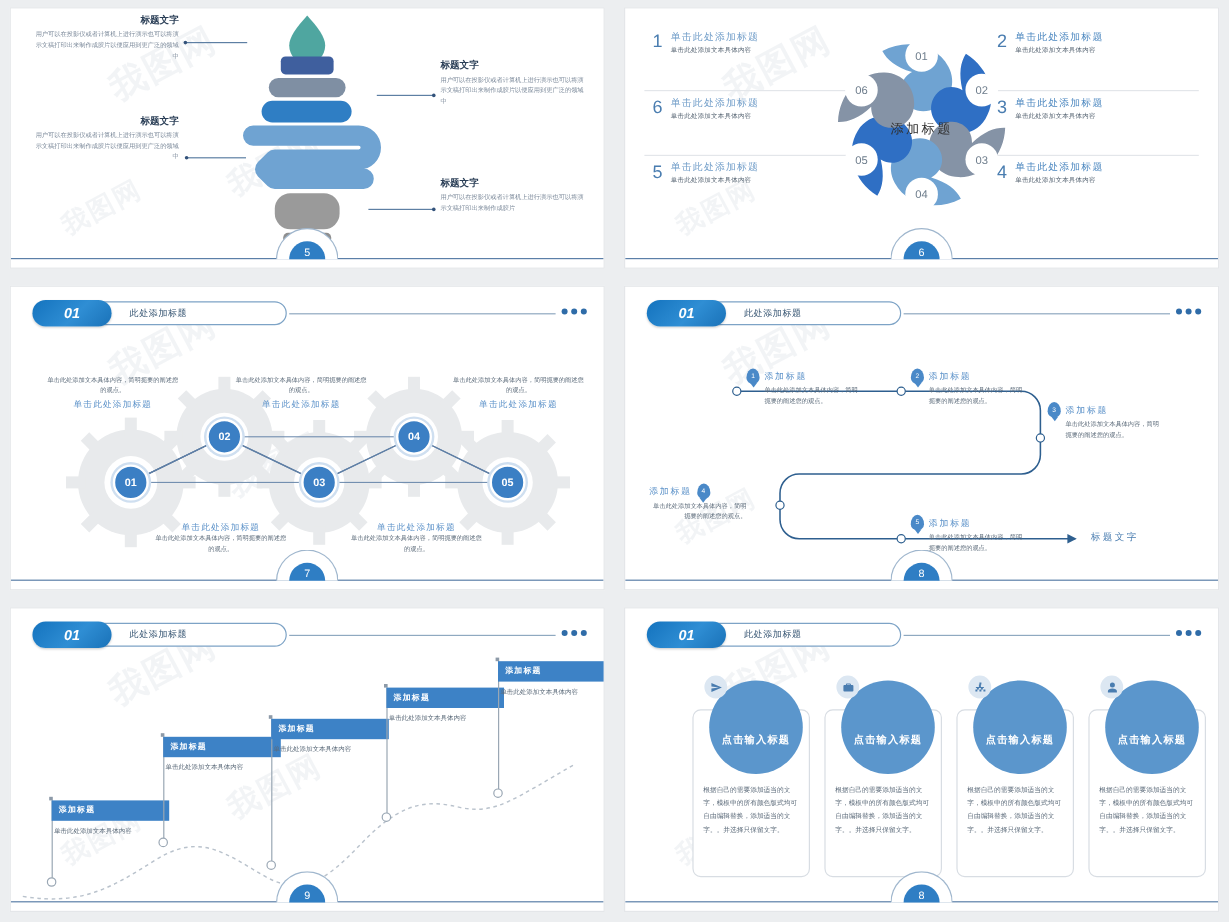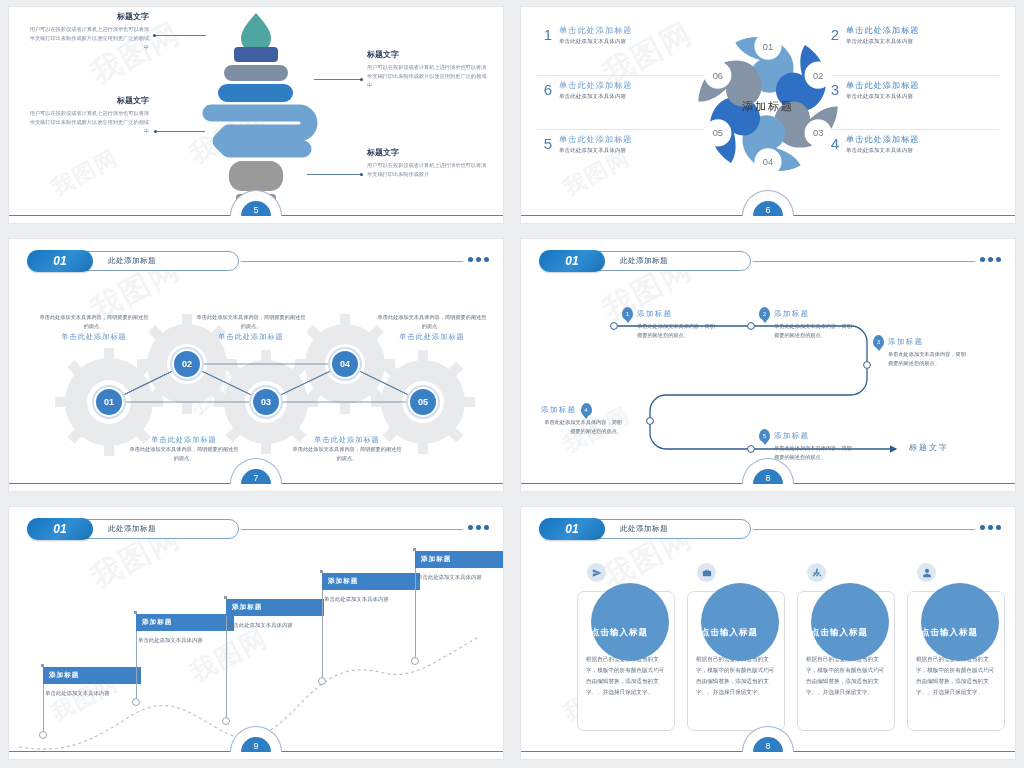--- a/index.html
+++ b/index.html
@@ -191,23 +191,23 @@
   
   .ccard {
     position: absolute; top: 84px; width: 98px; height: 140px;
     border: 1px solid #d8dde3; border-radius: 7px; background: #fff;
   }
   .ccard-body {
     position: absolute; left: 8px; right: 8px; top: 62px;
     font-size: 5.6px; color: #5c6b7a; line-height: 1.95;
   }
   .cbubble {
-    position: absolute; top: 76px; width: 78px; height: 78px; border-radius: 50%;
+    position: absolute; top: 60px; width: 78px; height: 78px; border-radius: 50%;
     background: #5b96cc;
-    display: flex; align-items: flex-end; justify-content: flex-start;
+    display: flex; align-items: flex-end; justify-content: center;
     padding-bottom: 22px;
   }
   .cbubble span { color: #fff; font-size: 8.5px; font-weight: 700; letter-spacing: 1px; }
   .cicon {
     position: absolute; top: 56px; width: 19px; height: 19px; border-radius: 50%;
     background: #dce7f2;
     display: flex; align-items: center; justify-content: center;
     z-index: 2;
   }
   .cicon svg { width: 10px; height: 10px; fill: #4a7db0; }

